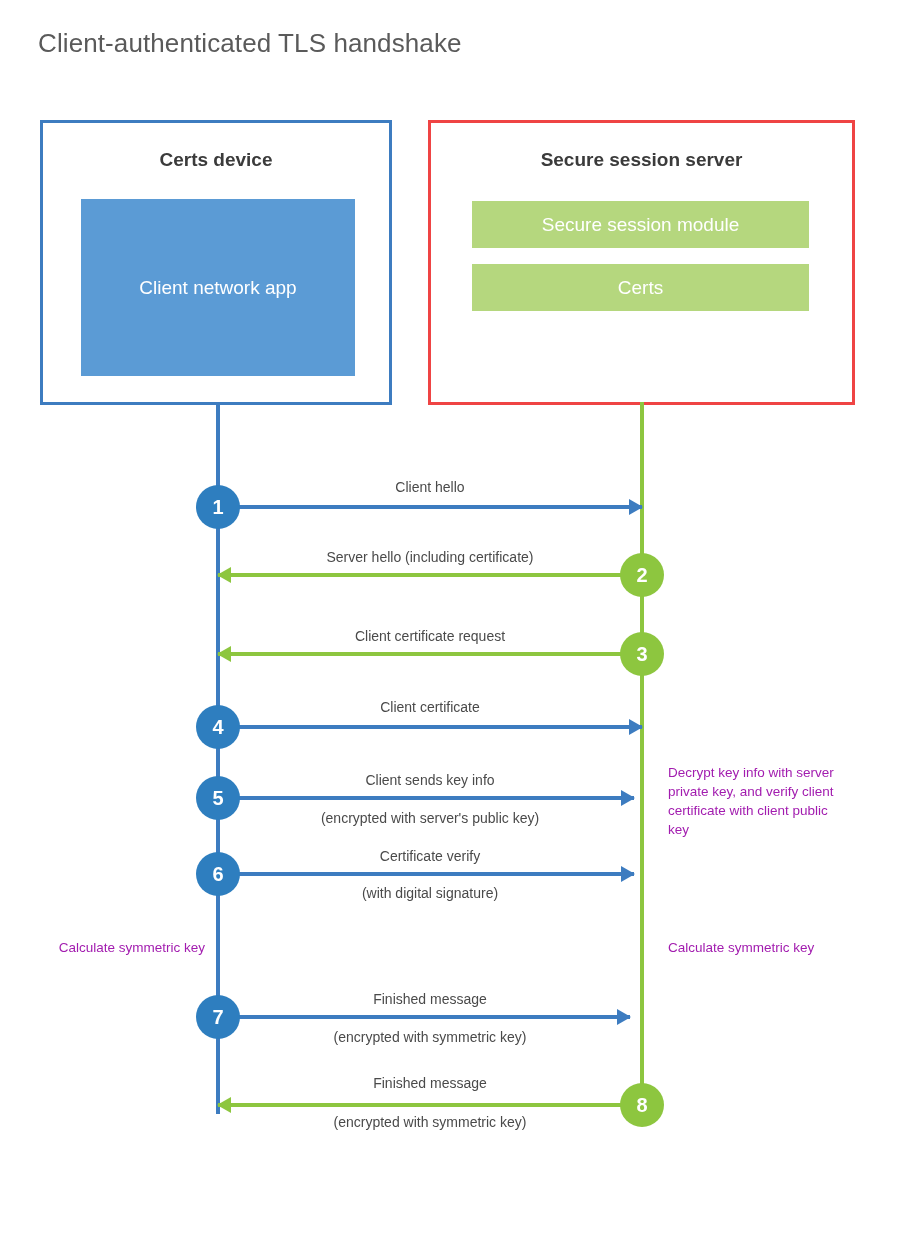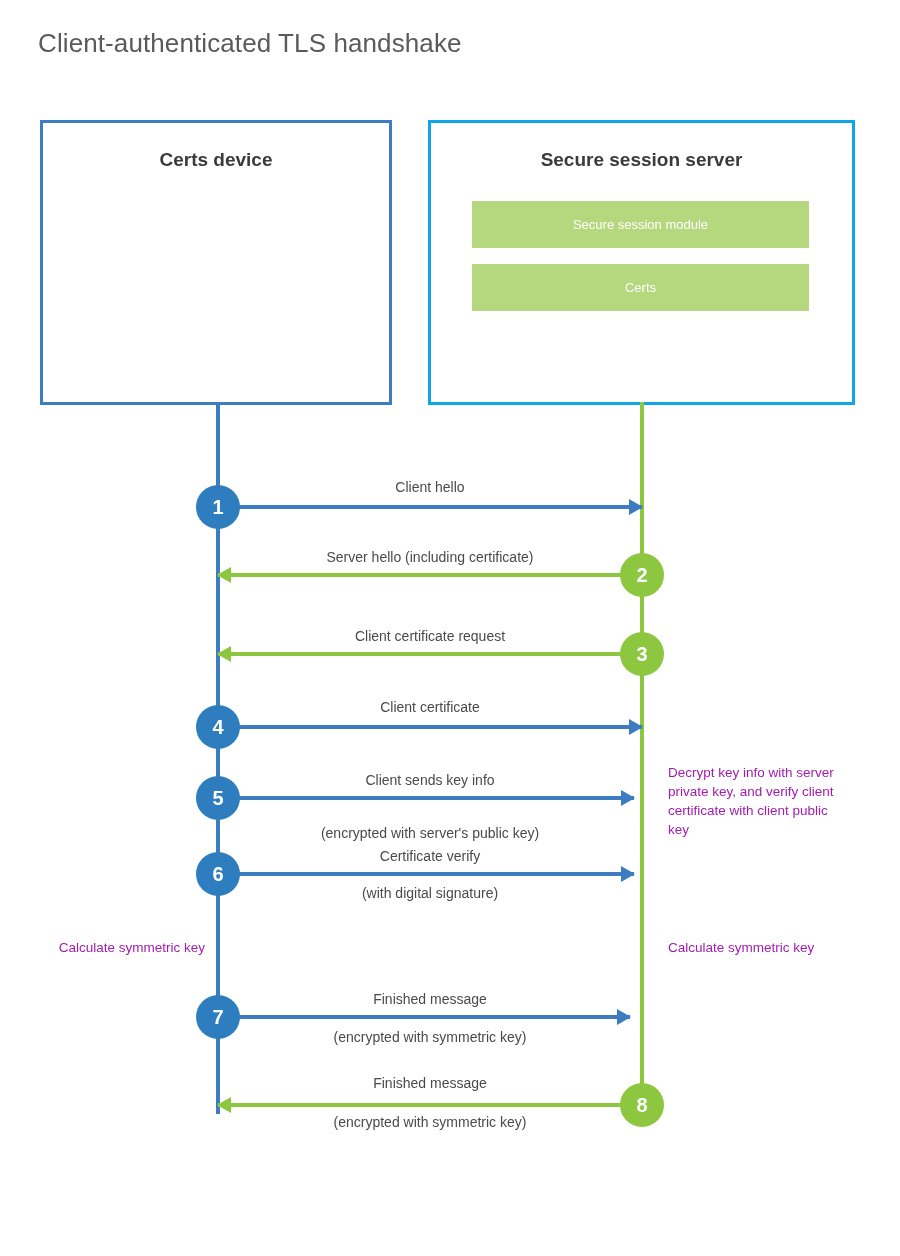--- a/index.html
+++ b/index.html
@@ -39,21 +39,21 @@
     top: 120px;
     width: 352px;
     height: 285px;
     border: 3px solid #3d7cc0;
   }
   .actor-box.server {
     left: 428px;
     top: 120px;
     width: 427px;
     height: 285px;
-    border: 3px solid #0ea5e9;
+    border: 3px solid #ef4444;
   }
   .actor-title {
     position: absolute;
     left: 0;
     right: 0;
     top: 26px;
     text-align: center;
     font-size: 19px;
     font-weight: bold;
     color: #3b3b3b;
@@ -81,21 +81,21 @@
   .server-bar {
     position: absolute;
     left: 41px;
     width: 337px;
     height: 47px;
     background: #b5d77e;
     display: flex;
     align-items: center;
     justify-content: center;
     color: #ffffff;
-    font-size: 13px;
+    font-size: 19px;
     font-weight: 400;
   }
   .server-bar.b0 { top: 78px; }
   .server-bar.b1 { top: 141px; }
   .server-bar.b2 { top: 203px; }
 
   
   .lifeline {
     position: absolute;
     width: 4px;
@@ -186,20 +186,21 @@
     left: 668px;
   }
 </style>
 </head>
 <body>
 
 <div class="diagram-title">Client-authenticated TLS handshake</div>
 
 <div class="actor-box client">
   <div class="actor-title">Certs device</div>
+  <div class="client-app">Client network app</div>
 </div>
 
 <div class="actor-box server">
   <div class="actor-title">Secure session server</div>
   <div class="server-bar b0">Secure session module</div>
   <div class="server-bar b1">Certs</div>
 </div>
 
 <div class="lifeline client-life"></div>
 <div class="lifeline server-life"></div>
@@ -225,21 +226,21 @@
 <div class="msg-label" style="left:218px; right:258px; top:699px;">Client certificate</div>
 <div class="msg blue" style="left:218px; width:424px; top:725px;">
   <span class="arrowhead right"></span>
 </div>
 <div class="step-circle blue" style="left:196px; top:705px;">4</div>
 
 <div class="msg-label" style="left:218px; right:258px; top:772px;">Client sends key info</div>
 <div class="msg blue" style="left:218px; width:416px; top:796px;">
   <span class="arrowhead right"></span>
 </div>
-<div class="msg-sublabel" style="left:218px; right:258px; top:810px;margin-top:15px;">(encrypted with server's public key)</div>
+<div class="msg-sublabel" style="left:218px; right:258px; top:810px;">(encrypted with server's public key)</div>
 <div class="step-circle blue" style="left:196px; top:776px;">5</div>
 
 <div class="msg-label" style="left:218px; right:258px; top:848px;">Certificate verify</div>
 <div class="msg blue" style="left:218px; width:416px; top:872px;">
   <span class="arrowhead right"></span>
 </div>
 <div class="msg-sublabel" style="left:218px; right:258px; top:885px;">(with digital signature)</div>
 <div class="step-circle blue" style="left:196px; top:852px;">6</div>
 
 <div class="side-note right-note" style="top:763px; width:175px;">Decrypt key info with server private key, and verify client certificate with client public key</div>

